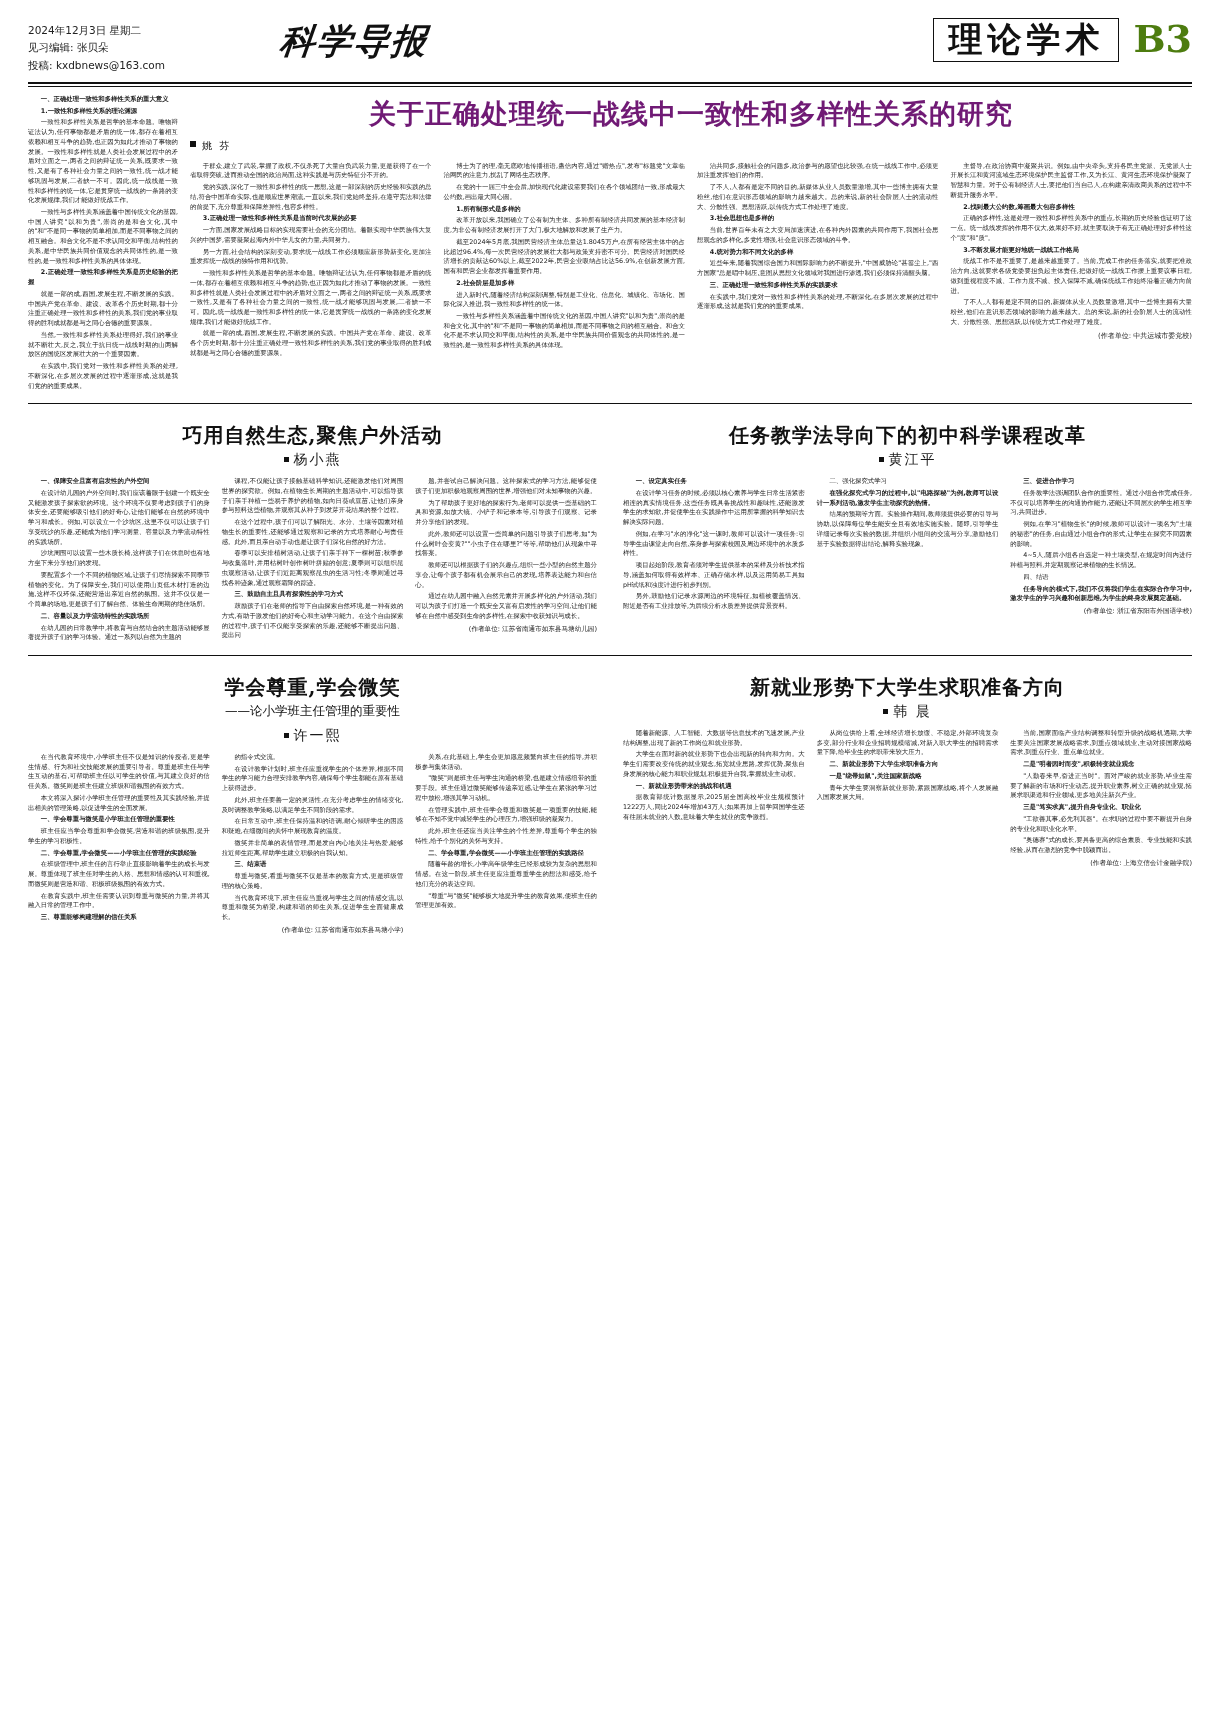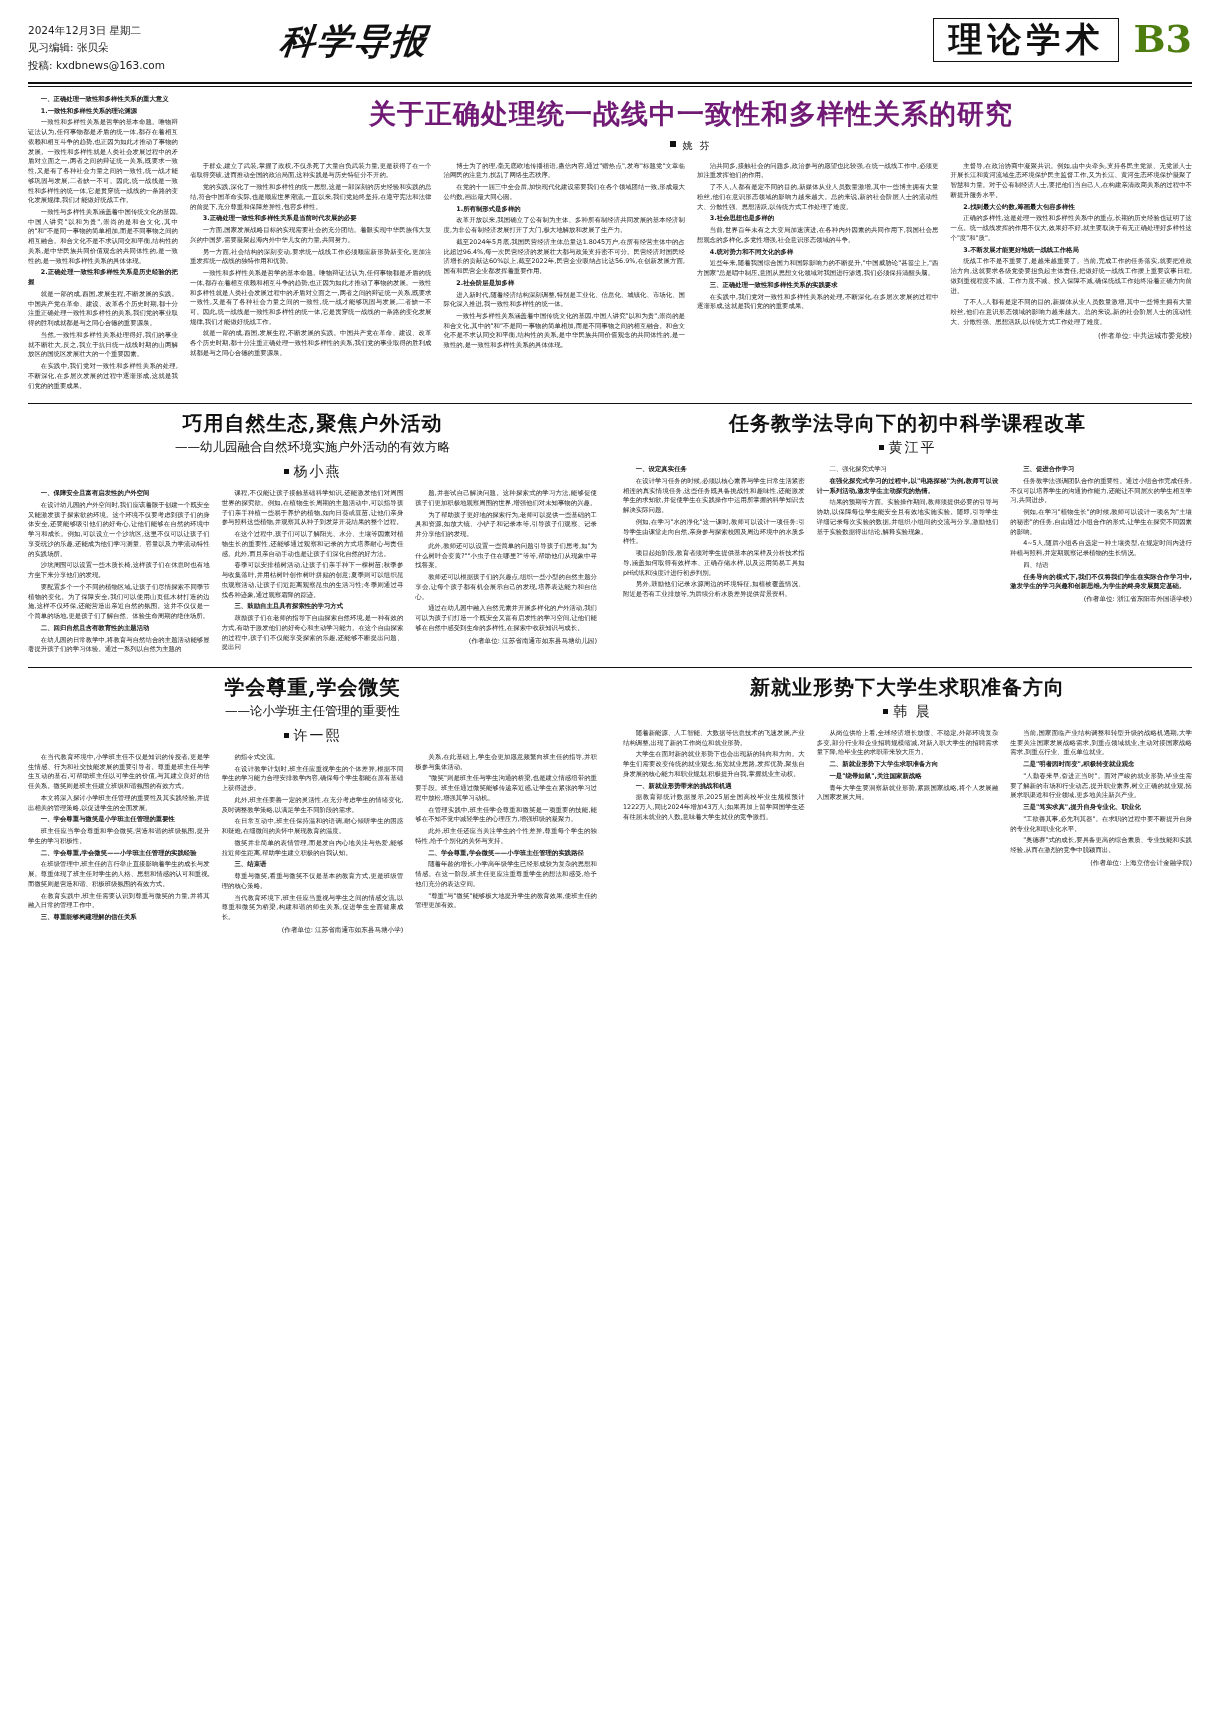--- a/index.html
+++ b/index.html
@@ -49,31 +49,31 @@
 
   
   .feature{display:flex;gap:12px;margin-top:8px;}
   .feat-left{width:150px;}
   .feat-main{flex:1;}
   .feat-title{
     font-family:"DejaVu Serif","Liberation Serif",serif;
     font-size:27px;font-weight:700;text-align:center;letter-spacing:1px;color:#701a75;
     line-height:1.25;margin:2px 0 8px 0;
   }
-  .byline{text-align:center;font-size:10px;margin-bottom:9px;color:#111;letter-spacing:2px;}
+  .byline{text-align:left;font-size:10px;margin-bottom:9px;color:#111;letter-spacing:2px;}
   .byline .sq{display:inline-block;width:6px;height:6px;background:#111;margin-right:6px;vertical-align:2px;}
   .cols3{display:flex;gap:12px;}
   .cols3 > div{flex:1;}
   .cols4{display:flex;gap:12px;}
   .cols4 > div{flex:1;}
   .sig{text-align:right;font-size:7px;margin-top:4px;}
 
   
   .hr-sep{border-top:1.5px solid #111;margin:10px 0 0 0;}
-  .two-pane{display:flex;gap:26px;margin-top:4px;}
+  .two-pane{display:flex;gap:26px;margin-top:16px;}
   .pane{flex:1;position:relative;}
   .art-title{
     font-family:"DejaVu Serif","Liberation Serif",serif;
     font-size:20px;font-weight:700;text-align:center;color:#111;letter-spacing:1px;margin:2px 0 2px 0;
   }
   .art-sub{
     font-family:"DejaVu Serif","Liberation Serif",serif;
     font-size:12.5px;text-align:center;color:#111;margin:0 0 7px 0;
   }
   .byline-sm{text-align:center;font-size:14px;margin:2px 0 8px 0;letter-spacing:2px;}
@@ -166,31 +166,30 @@
       </div>
     </div>
   </div>
 
   <div class="hr-sep"></div>
 
   <div class="two-pane">
 
     <div class="pane">
       <div class="art-title">巧用自然生态,聚焦户外活动</div>
-      <div class="art-sub">——幼儿园融合自然环境实施户外活动的有效方略</div>
       <div class="byline-sm">
         <span class="sq"></span><span>杨小燕</span>
       </div>
       <div class="cols3">
         <div class="col-text">
           <p class="sub">一、保障安全且富有启发性的户外空间</p>
           <p>在设计幼儿园的户外空间时,我们应该着眼于创建一个既安全又能激发孩子探索欲的环境。这个环境不仅要考虑到孩子们的身体安全,还要能够吸引他们的好奇心,让他们能够在自然的环境中学习和成长。例如,可以设立一个沙坑区,这里不仅可以让孩子们享受玩沙的乐趣,还能成为他们学习测量、容量以及力学流动特性的实践场所。</p>
           <p>沙坑周围可以设置一些木质长椅,这样孩子们在休息时也有地方坐下来分享他们的发现。</p>
           <p>要配置多个一个不同的植物区域,让孩子们尽情探索不同季节植物的变化。为了保障安全,我们可以使用山页低木材打造的边施,这样不仅环保,还能营造出亲近自然的氛围。这并不仅仅是一个简单的场地,更是孩子们了解自然、体验生命周期的绝佳场所。</p>
-          <p class="sub">二、回归自然且含有教育性的主题活动</p>
+          <p class="sub">二、容量以及力学流动特性的实践场所</p>
           <p>在幼儿园的日常教学中,将教育与自然结合的主题活动能够显著提升孩子们的学习体验。通过一系列以自然为主题的</p>
         </div>
         <div class="col-text">
           <p>课程,不仅能让孩子接触基础科学知识,还能激发他们对周围世界的探究欲。例如,在植物生长周期的主题活动中,可以指导孩子们亲手种植一些易于养护的植物,如向日葵或豆苗,让他们亲身参与照料这些植物,并观察其从种子到发芽开花结果的整个过程。</p>
           <p>在这个过程中,孩子们可以了解阳光、水分、土壤等因素对植物生长的重要性,还能够通过观察和记录的方式培养耐心与责任感。此外,而且亲自动手动也是让孩子们深化自然的好方法。</p>
           <p>春季可以安排植树活动,让孩子们亲手种下一棵树苗;秋季参与收集落叶,并用枯树叶创作树叶拼贴的创意;夏季则可以组织昆虫观察活动,让孩子们近距离观察昆虫的生活习性;冬季则通过寻找各种迹象,通过观察霜降的踪迹。</p>
           <p class="sub">三、鼓励自主且具有探索性的学习方式</p>
           <p>鼓励孩子们在老师的指导下自由探索自然环境,是一种有效的方式,有助于激发他们的好奇心和主动学习能力。在这个自由探索的过程中,孩子们不仅能享受探索的乐趣,还能够不断提出问题、提出问</p>
         </div>
         <div class="col-text">

